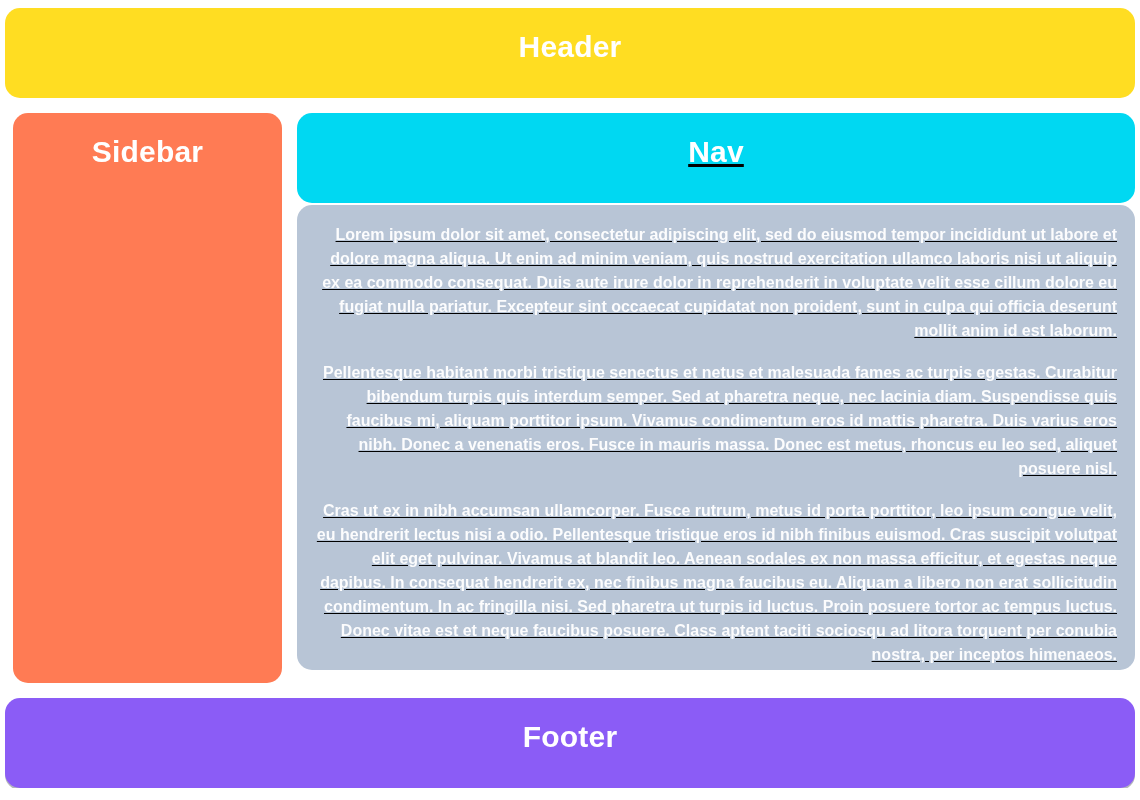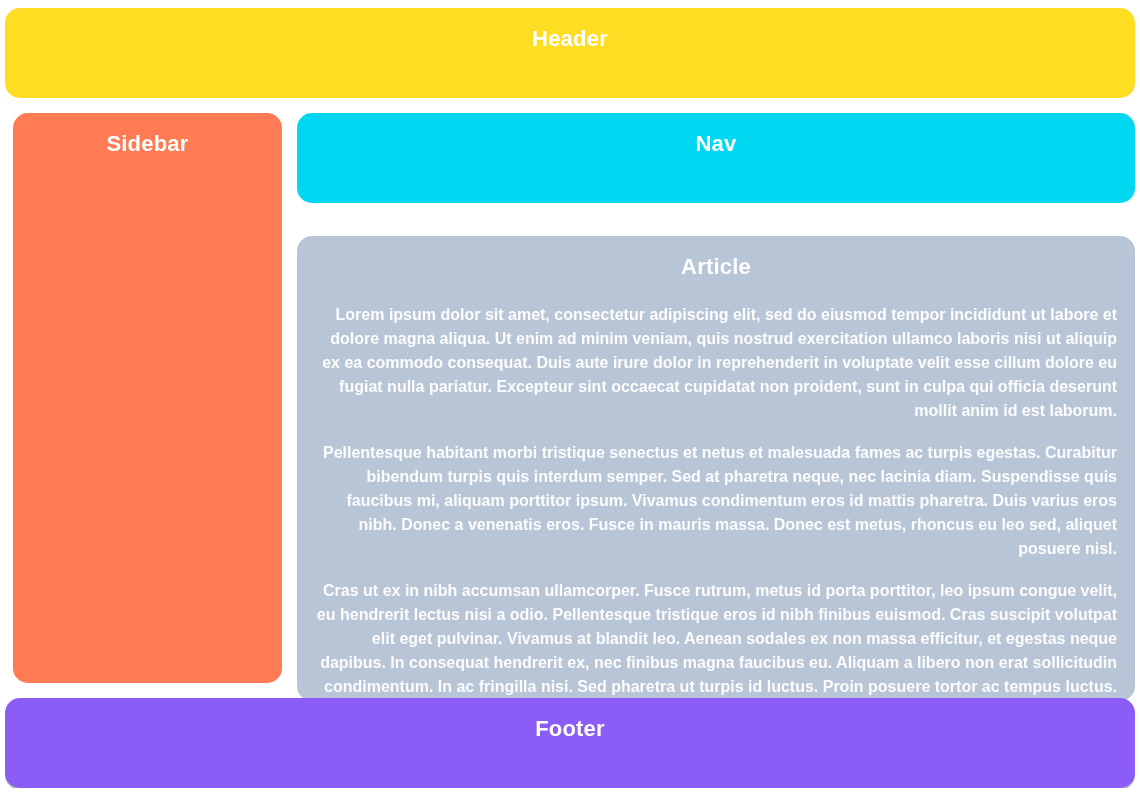--- a/index.html
+++ b/index.html
@@ -16,35 +16,36 @@
     grid-template-columns: 277px 838px;
     grid-template-rows: 90px 570px 90px;
     gap: 15px;
   }
   .box {
     border-radius: 15px;
     overflow: hidden;
   }
   .box h2 {
     margin: 0;
-    padding-top: 13px;
-    font-size: 22px;
+    padding-top: 21px;
+    font-size: 30px;
     line-height: 36px;
     font-weight: bold;
     text-align: center;
     color: #ffffff;
     letter-spacing: 0.2px;
   }
   .header-banner  { grid-column: 1 / 3; grid-row: 1; }
   .sidebar        { grid-column: 1; grid-row: 2; margin-left: 8px; }
   .main-col {
     grid-column: 2; grid-row: 2;
     display: grid;
     grid-template-rows: 90px 465px;
-    gap: 33px;
+    gap: 2px;
+    text-decoration: underline;
   }
   .footer {
     grid-column: 1 / 3; grid-row: 3;
     box-shadow: 0 2px 0 rgba(58, 65, 80, 0.38);
   }
   .article { padding: 0 18px; box-sizing: border-box; }
   .article p {
     margin: 18px 0 0 0;
     font-size: 16px;
     font-weight: bold;
@@ -65,21 +66,20 @@
   <aside class="box sidebar" style="background-color: rgb(255, 123, 84);">
     <h2>Sidebar</h2>
   </aside>
 
   <div class="main-col">
     <nav class="box nav-bar" style="background-color: rgb(0, 216, 242);">
       <h2>Nav</h2>
     </nav>
 
     <article class="box article" style="background-color: rgb(184, 197, 214);">
-      <h2>Article</h2>
       <p>Lorem ipsum dolor sit amet, consectetur adipiscing elit, sed do eiusmod tempor incididunt ut labore et dolore magna aliqua. Ut enim ad minim veniam, quis nostrud exercitation ullamco laboris nisi ut aliquip ex ea commodo consequat. Duis aute irure dolor in reprehenderit in voluptate velit esse cillum dolore eu fugiat nulla pariatur. Excepteur sint occaecat cupidatat non proident, sunt in culpa qui officia deserunt mollit anim id est laborum.</p>
       <p>Pellentesque habitant morbi tristique senectus et netus et malesuada fames ac turpis egestas. Curabitur bibendum turpis quis interdum semper. Sed at pharetra neque, nec lacinia diam. Suspendisse quis faucibus mi, aliquam porttitor ipsum. Vivamus condimentum eros id mattis pharetra. Duis varius eros nibh. Donec a venenatis eros. Fusce in mauris massa. Donec est metus, rhoncus eu leo sed, aliquet posuere nisl.</p>
       <p>Cras ut ex in nibh accumsan ullamcorper. Fusce rutrum, metus id porta porttitor, leo ipsum congue velit, eu hendrerit lectus nisi a odio. Pellentesque tristique eros id nibh finibus euismod. Cras suscipit volutpat elit eget pulvinar. Vivamus at blandit leo. Aenean sodales ex non massa efficitur, et egestas neque dapibus. In consequat hendrerit ex, nec finibus magna faucibus eu. Aliquam a libero non erat sollicitudin condimentum. In ac fringilla nisi. Sed pharetra ut turpis id luctus. Proin posuere tortor ac tempus luctus. Donec vitae est et neque faucibus posuere. Class aptent taciti sociosqu ad litora torquent per conubia nostra, per inceptos himenaeos.</p>
     </article>
   </div>
 
   <footer class="box footer" style="background-color: #8b5cf6;">
     <h2>Footer</h2>
   </footer>
 

